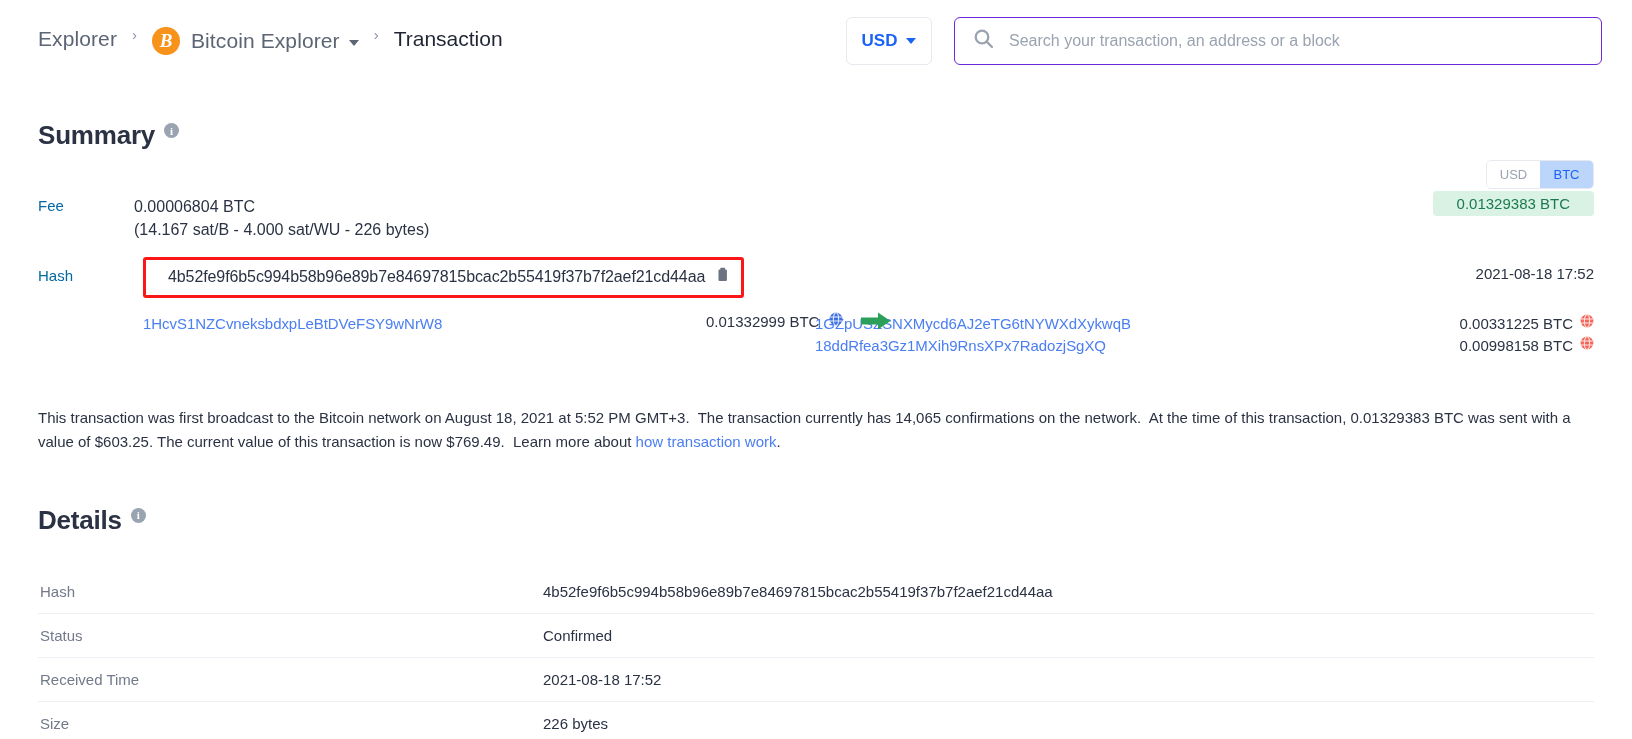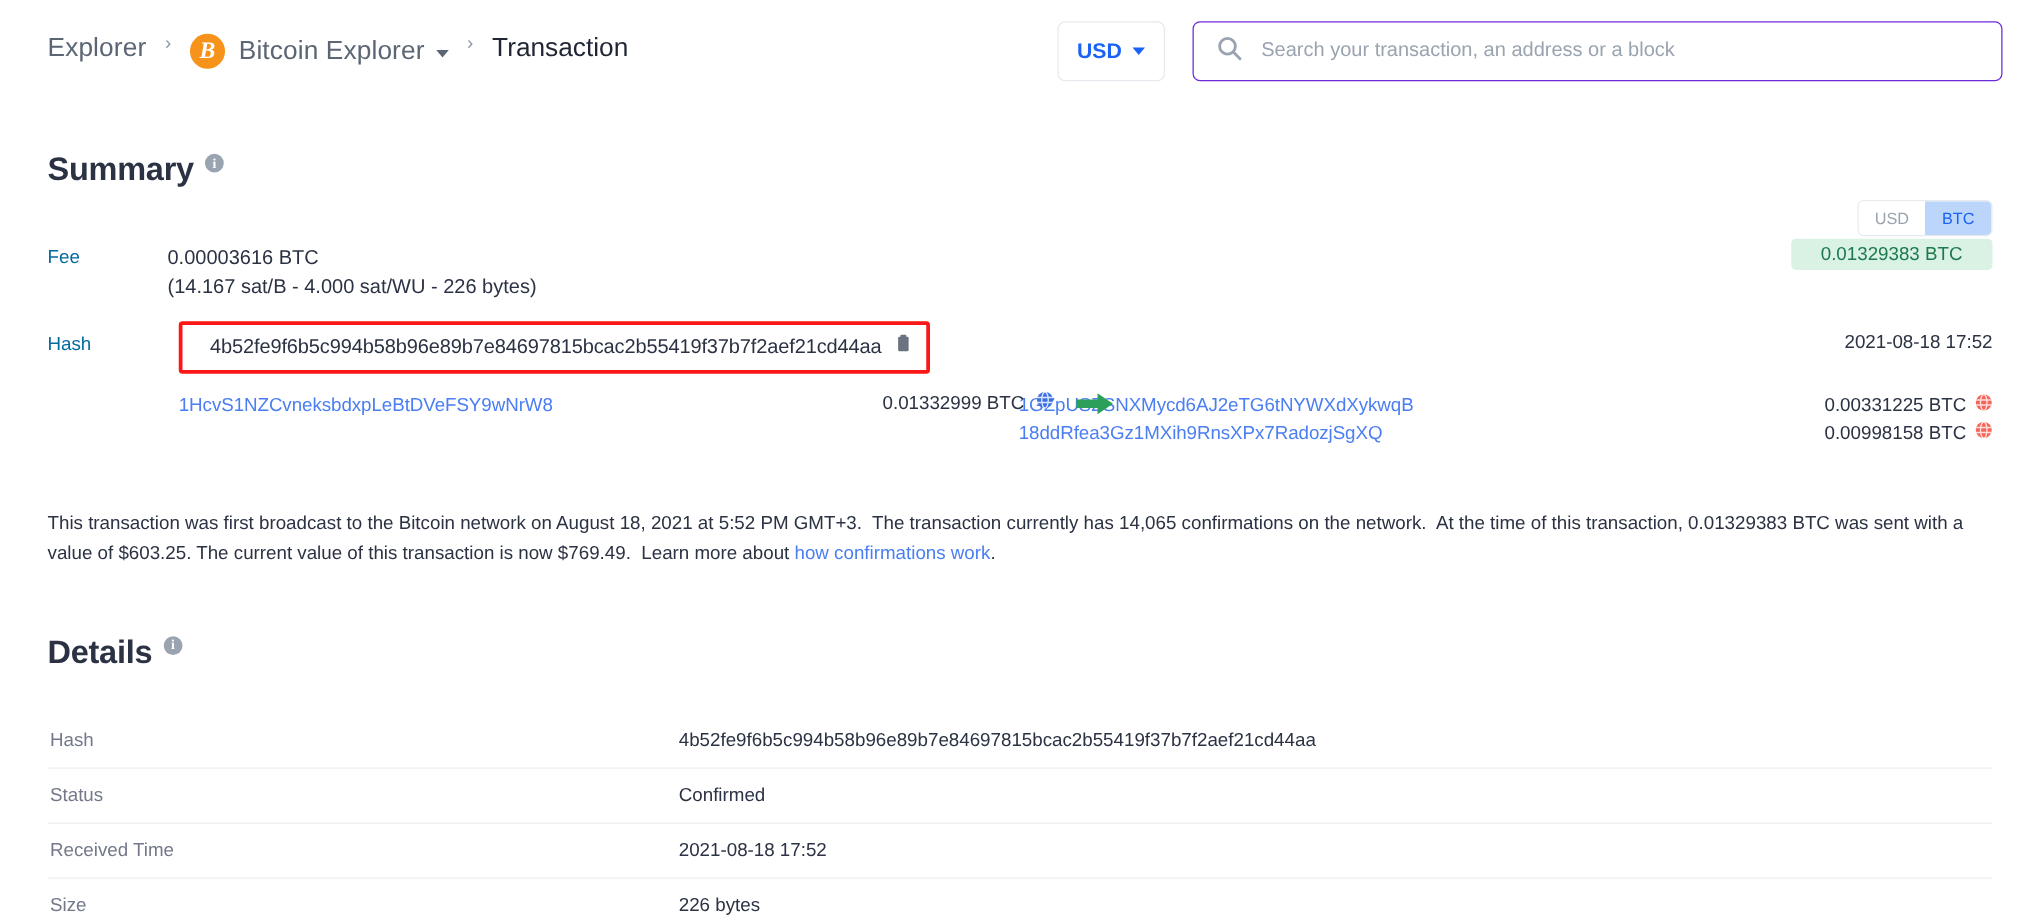--- a/index.html
+++ b/index.html
@@ -341,21 +341,21 @@
   <div class="unit-toggle">
     <div class="unit-off">USD</div>
     <div class="unit-on">BTC</div>
   </div>
 
   <div class="summary">
 
     <div class="srow srow-fee">
       <div class="skey">Fee</div>
       <div class="sval">
-        <span>0.00003616 BTC</span>
+        <span>0.00006804 BTC</span>
         <span class="sub">(14.167 sat/B - 4.000 sat/WU - 226 bytes)</span>
       </div>
       <div class="right-abs">
         <span class="green-badge">0.01329383 BTC</span>
       </div>
     </div>
 
     <div class="srow">
       <div class="skey">Hash</div>
       <div class="hash-highlight">
@@ -427,21 +427,21 @@
               <ellipse cx="7" cy="7" rx="2.6" ry="6.4" fill="none" stroke="#fde0dd" stroke-width="1.1"></ellipse>
               <line x1="0.7" y1="5" x2="13.3" y2="5" stroke="#fde0dd" stroke-width="1.1"></line>
               <line x1="0.7" y1="9" x2="13.3" y2="9" stroke="#fde0dd" stroke-width="1.1"></line>
             </svg>
           </span>
         </div>
       </div>
     </div>
 
     <div class="desc">
-      <span>This transaction was first broadcast to the Bitcoin network on August 18, 2021 at 5:52 PM GMT+3.&nbsp; The transaction currently has 14,065 confirmations on the network.&nbsp; At the time of this transaction, 0.01329383 BTC was sent with a value of $603.25. The current value of this transaction is now $769.49.&nbsp; Learn more about </span><a>how confirmations work</a><span>.</span>
+      <span>This transaction was first broadcast to the Bitcoin network on August 18, 2021 at 5:52 PM GMT+3.&nbsp; The transaction currently has 14,065 confirmations on the network.&nbsp; At the time of this transaction, 0.01329383 BTC was sent with a value of $603.25. The current value of this transaction is now $769.49.&nbsp; Learn more about </span><a>how transaction work</a><span>.</span>
     </div>
   </div>
 
   <div class="details-wrap">
     <div class="section-head" style="margin-top:0;">
       <span class="section-title">Details</span>
       <span class="info-icon">i</span>
     </div>
 
     <table class="dtable">

